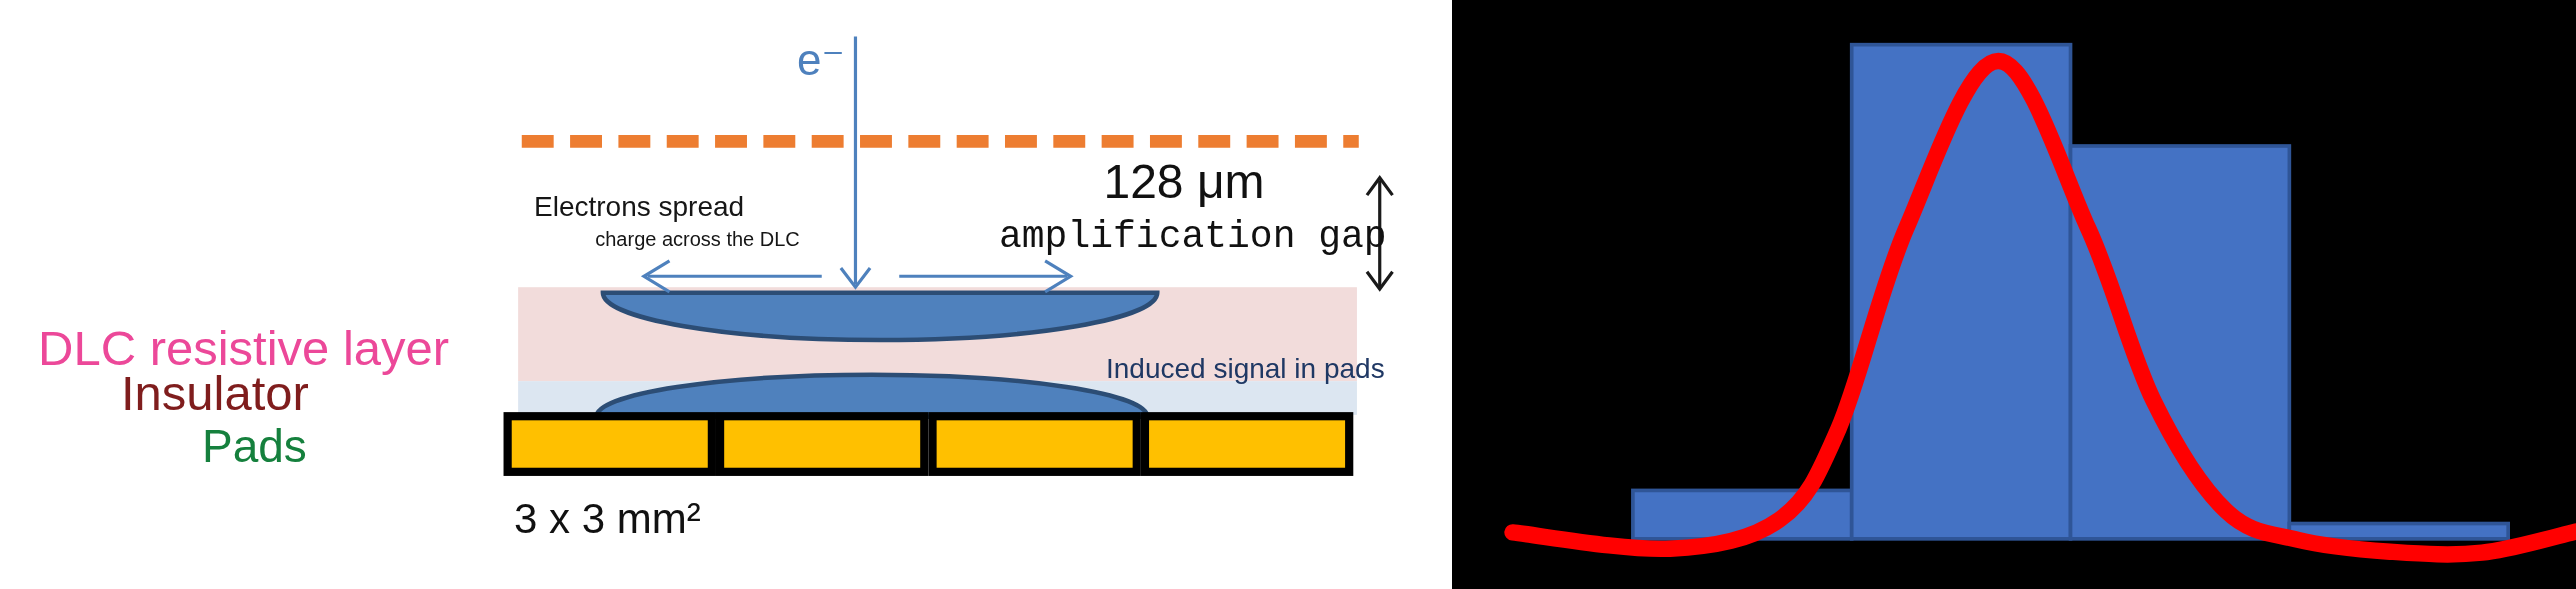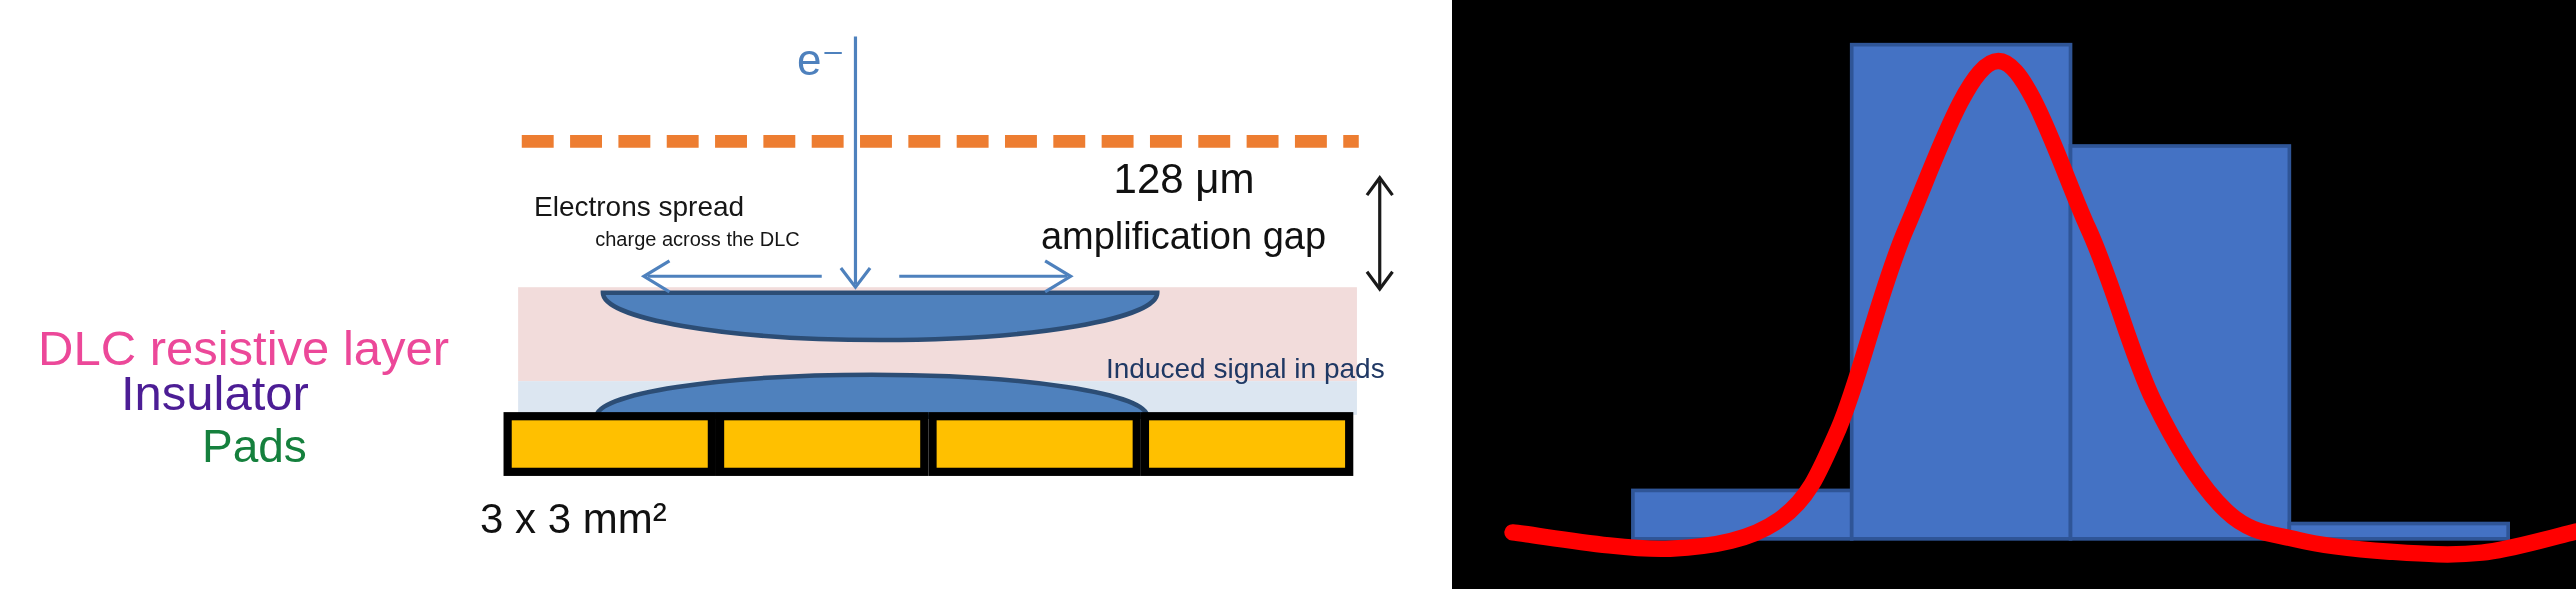--- a/index.html
+++ b/index.html
@@ -6,27 +6,27 @@
   .screen{position:relative;width:2576px;height:589px;overflow:hidden;
           font-family:"Liberation Sans","DejaVu Sans",sans-serif;background:#fff;}
   .panel-left{position:absolute;left:0;top:0;width:1452px;height:589px;background:#ffffff;}
   .panel-right{position:absolute;left:1452px;top:0;width:1124px;height:589px;background:#000000;}
   svg{position:absolute;left:0;top:0;}
   .lbl{position:absolute;white-space:nowrap;line-height:1.08;}
   .lbl-mm-mesh{left:243px;top:110px;font-size:49px;color:#E36C0A;}
   .lbl-electron{left:797px;top:36px;font-size:44px;color:#4E81BD;}
   .lbl-spread1{left:534px;top:192px;width:328px;font-size:28px;color:#161616;}
   .lbl-spread2{left:515px;top:229px;width:365px;text-align:center;font-size:20px;color:#161616;}
-  .lbl-gap-value{left:1095px;top:156px;width:178px;text-align:center;font-size:42px;color:#111;}
-  .lbl-gap-name{left:999px;top:216px;width:369px;text-align:center;font-size:38px;color:#111;}
+  .lbl-gap-value{left:1095px;top:156px;width:178px;text-align:center;font-size:48px;color:#111;}
+  .lbl-gap-name{left:999px;top:216px;width:369px;text-align:center;font-size:38px;color:#111;font-family:Liberation Mono, monospace;}
   .lbl-induced{left:1106px;top:354px;font-size:28px;color:#1F3864;}
   .lbl-dlc{left:38px;top:322px;font-size:49px;color:#ec4899;}
-  .lbl-insulator{left:121px;top:367px;font-size:49px;color:#4c1d95;}
+  .lbl-insulator{left:121px;top:367px;font-size:49px;color:#7f1d1d;}
   .lbl-pads{left:202px;top:422px;font-size:46px;color:#15803d;}
-  .lbl-padsize{left:480px;top:496px;font-size:42px;color:#111;}
+  .lbl-padsize{left:514px;top:496px;font-size:42px;color:#111;}
 </style>
 </head>
 <body>
 
 <div class="screen">
 
   <div class="panel-left">
     <svg width="1452" height="589" viewBox="0 0 1592 646">
 
       <rect x="568" y="315" width="920" height="103" fill="#F2DCDB"></rect>

